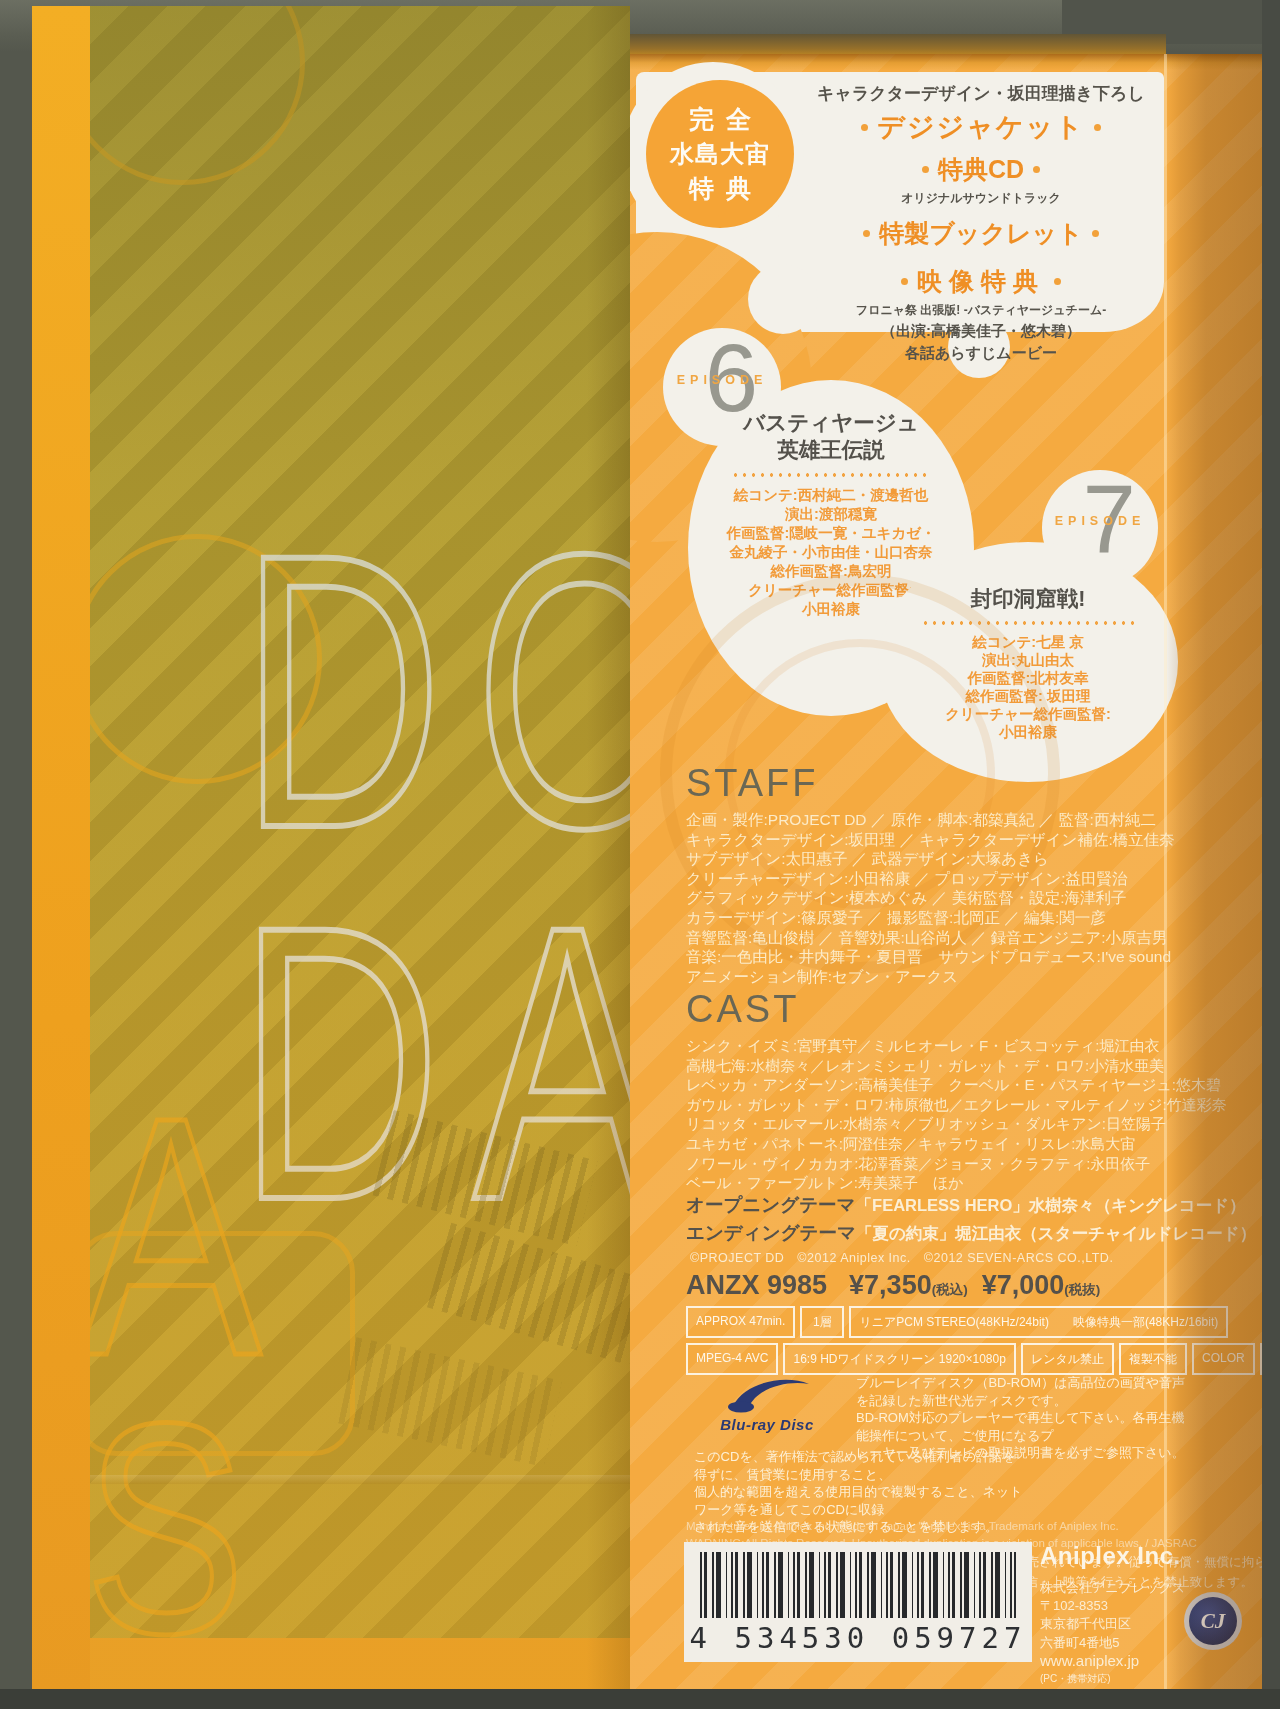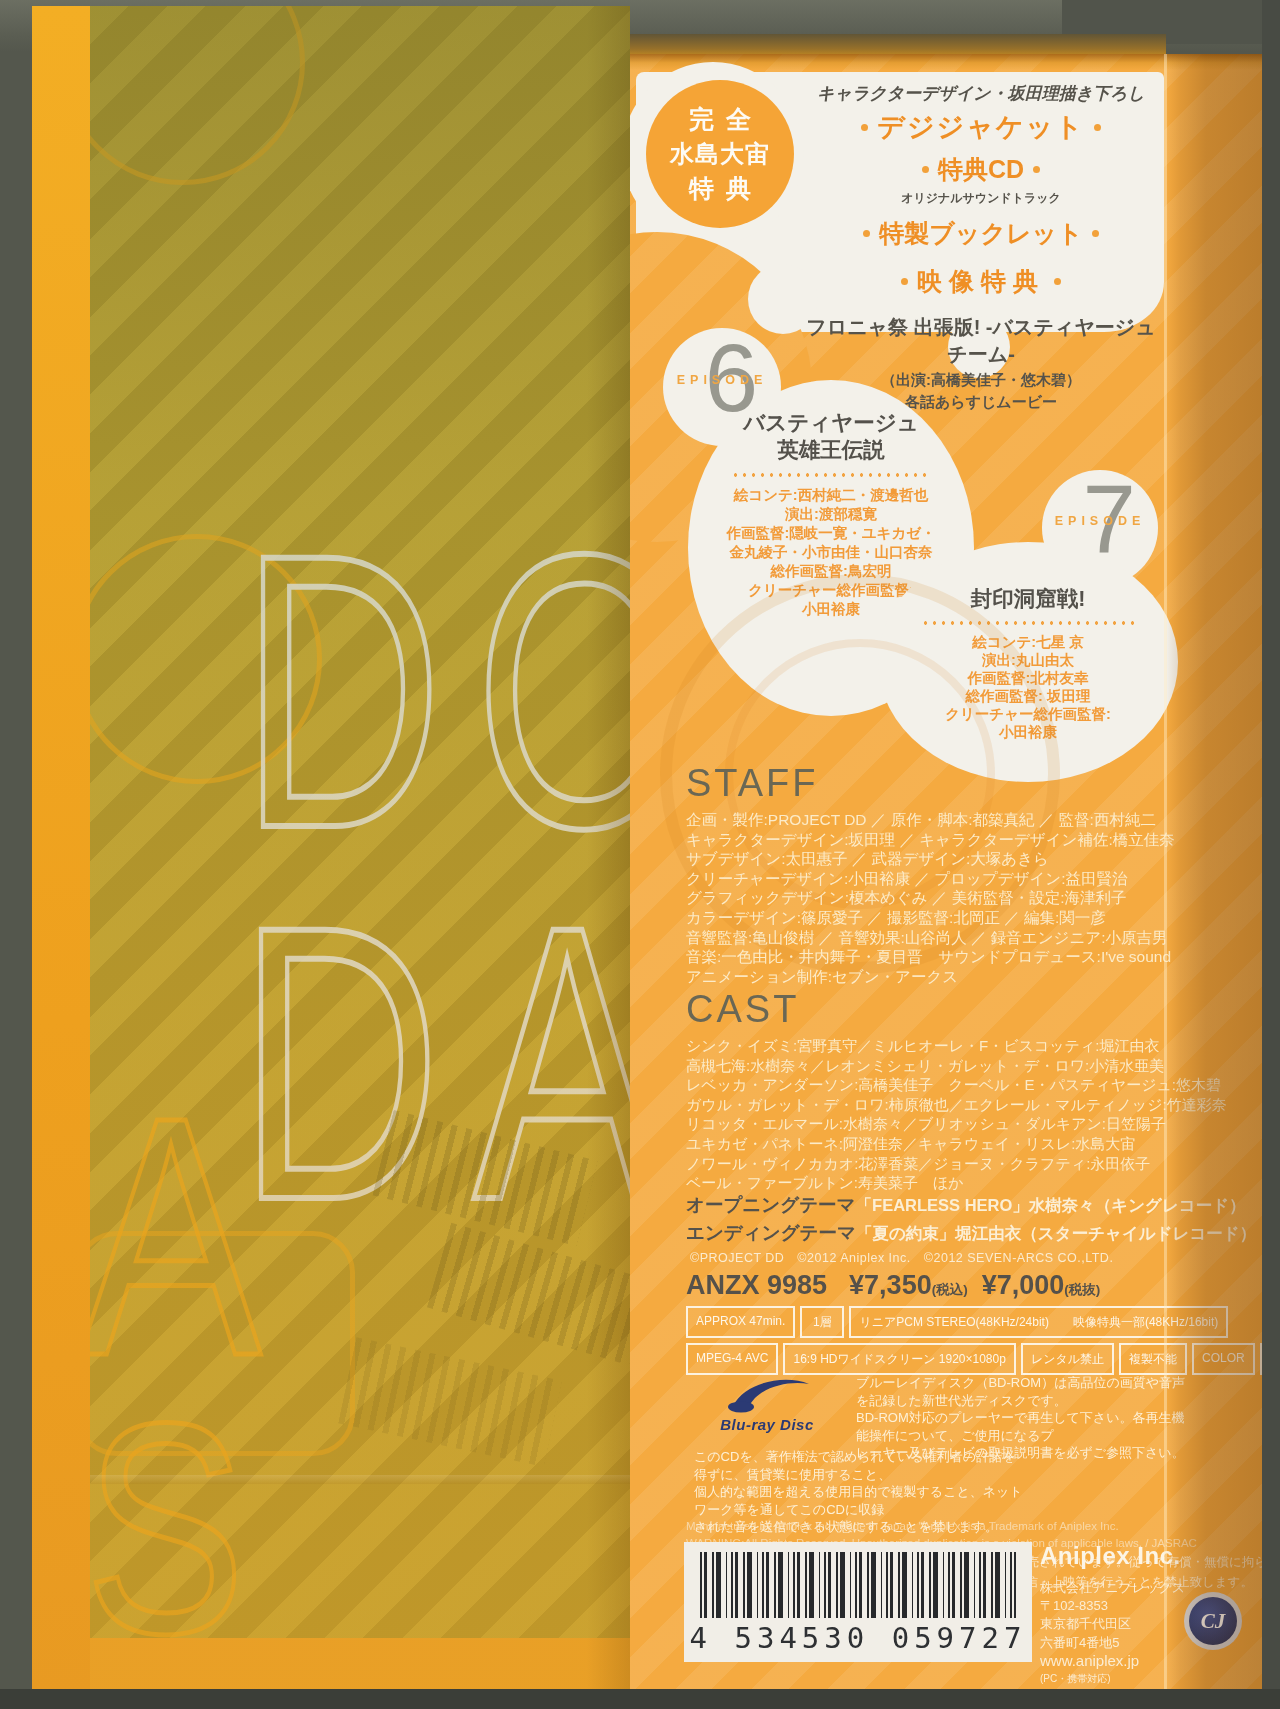--- a/index.html
+++ b/index.html
@@ -56,29 +56,29 @@
   .deco{border-radius:50%;background:#f3f1ea;}
   .d1{left:118px;top:210px;width:70px;height:70px;}
   .d2{left:318px;top:262px;width:62px;height:62px;}
 
   .badge{left:16px;top:26px;width:148px;height:148px;border-radius:50%;background:#f5a436;
     display:flex;flex-direction:column;align-items:center;justify-content:center;gap:2px;color:#fdfbf5;font-weight:700;}
   .badge-l1,.badge-l3{font-size:25px;letter-spacing:12px;text-indent:12px;}
   .badge-l2{font-size:24px;letter-spacing:1px;}
 
   .features{left:176px;top:28px;width:350px;text-align:center;}
-  .feat-header{font-size:17px;color:#56534b;font-weight:600;margin-bottom:4px;font-style:italic;}
+  .feat-header{font-size:17px;color:#56534b;font-weight:600;margin-bottom:4px;}
   .feat-item{color:#ef8f25;font-weight:700;}
   .f1{font-size:27px;letter-spacing:2px;margin-top:2px;}
   .f2{font-size:25px;margin-top:8px;}
   .feat-sub{font-size:12px;color:#56534b;font-weight:600;margin-top:4px;}
   .f3{font-size:25px;margin-top:10px;}
   .f4{font-size:25px;letter-spacing:7px;margin-top:15px;}
   .dot{display:inline-block;width:7px;height:7px;border-radius:50%;background:#f2a13a;margin:0 9px;vertical-align:5px;}
-  .feat-v1{font-size:20px;color:#56534b;font-weight:600;margin-top:16px;}
+  .feat-v1{font-size:12px;color:#56534b;font-weight:600;margin-top:4px;}
   .feat-v2,.feat-v3{font-size:15px;color:#56534b;font-weight:600;margin-top:3px;}
 
   .ep-circle{border-radius:50%;background:#f3f1ea;}
   .ep6c{left:33px;top:274px;width:118px;height:118px;}
   .ep7c{left:412px;top:416px;width:116px;height:116px;}
   .ep-num{position:absolute;left:58%;top:42%;transform:translate(-50%,-50%);font-size:96px;font-weight:200;color:#98988f;}
   .ep-word{position:absolute;left:0;right:0;top:44%;transform:translateY(-50%);text-align:center;
     font-size:12.5px;letter-spacing:5px;color:#f0a643;font-weight:700;}
   .ep-bubble{border-radius:50%;background:#f3f1ea;text-align:center;}
   .ep6b{left:58px;top:326px;width:286px;height:336px;padding-top:30px;}

